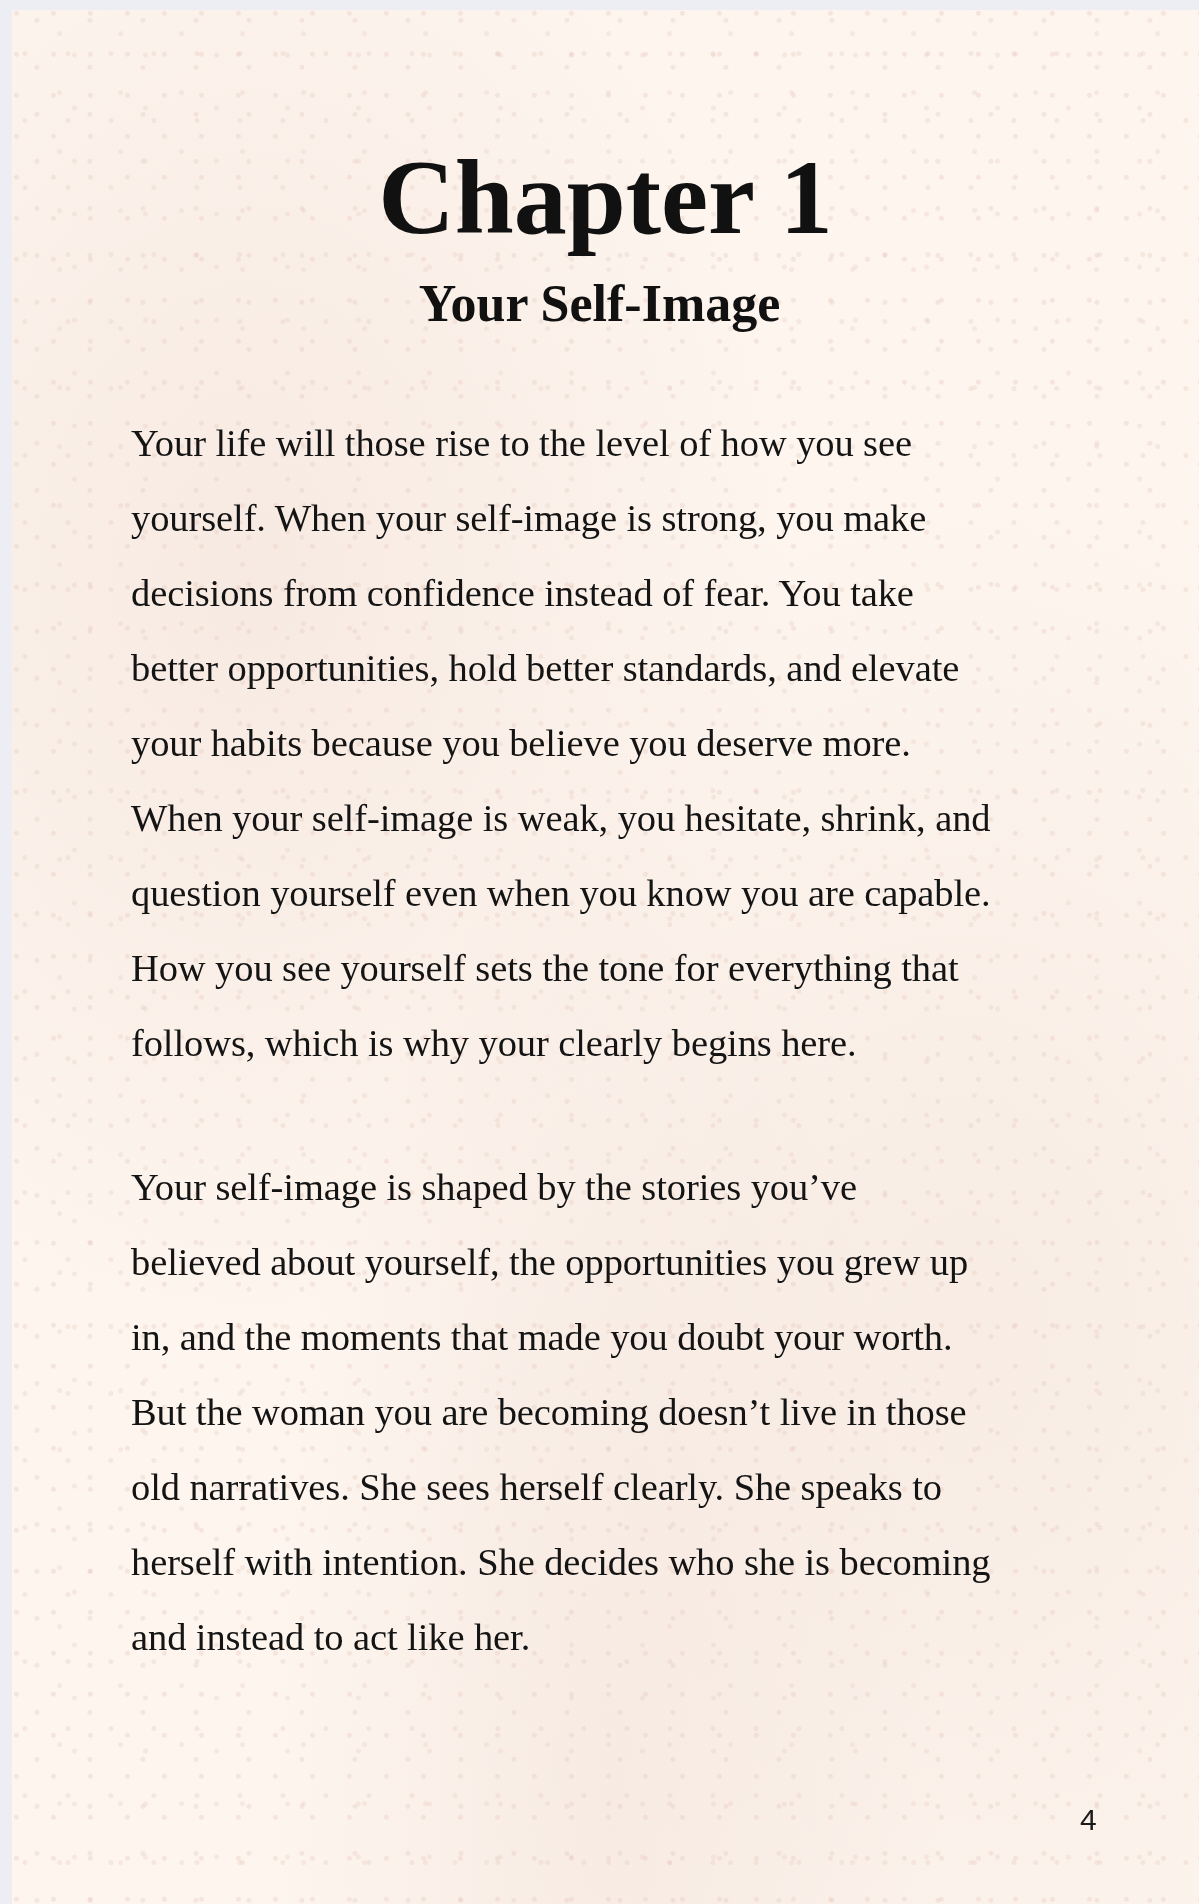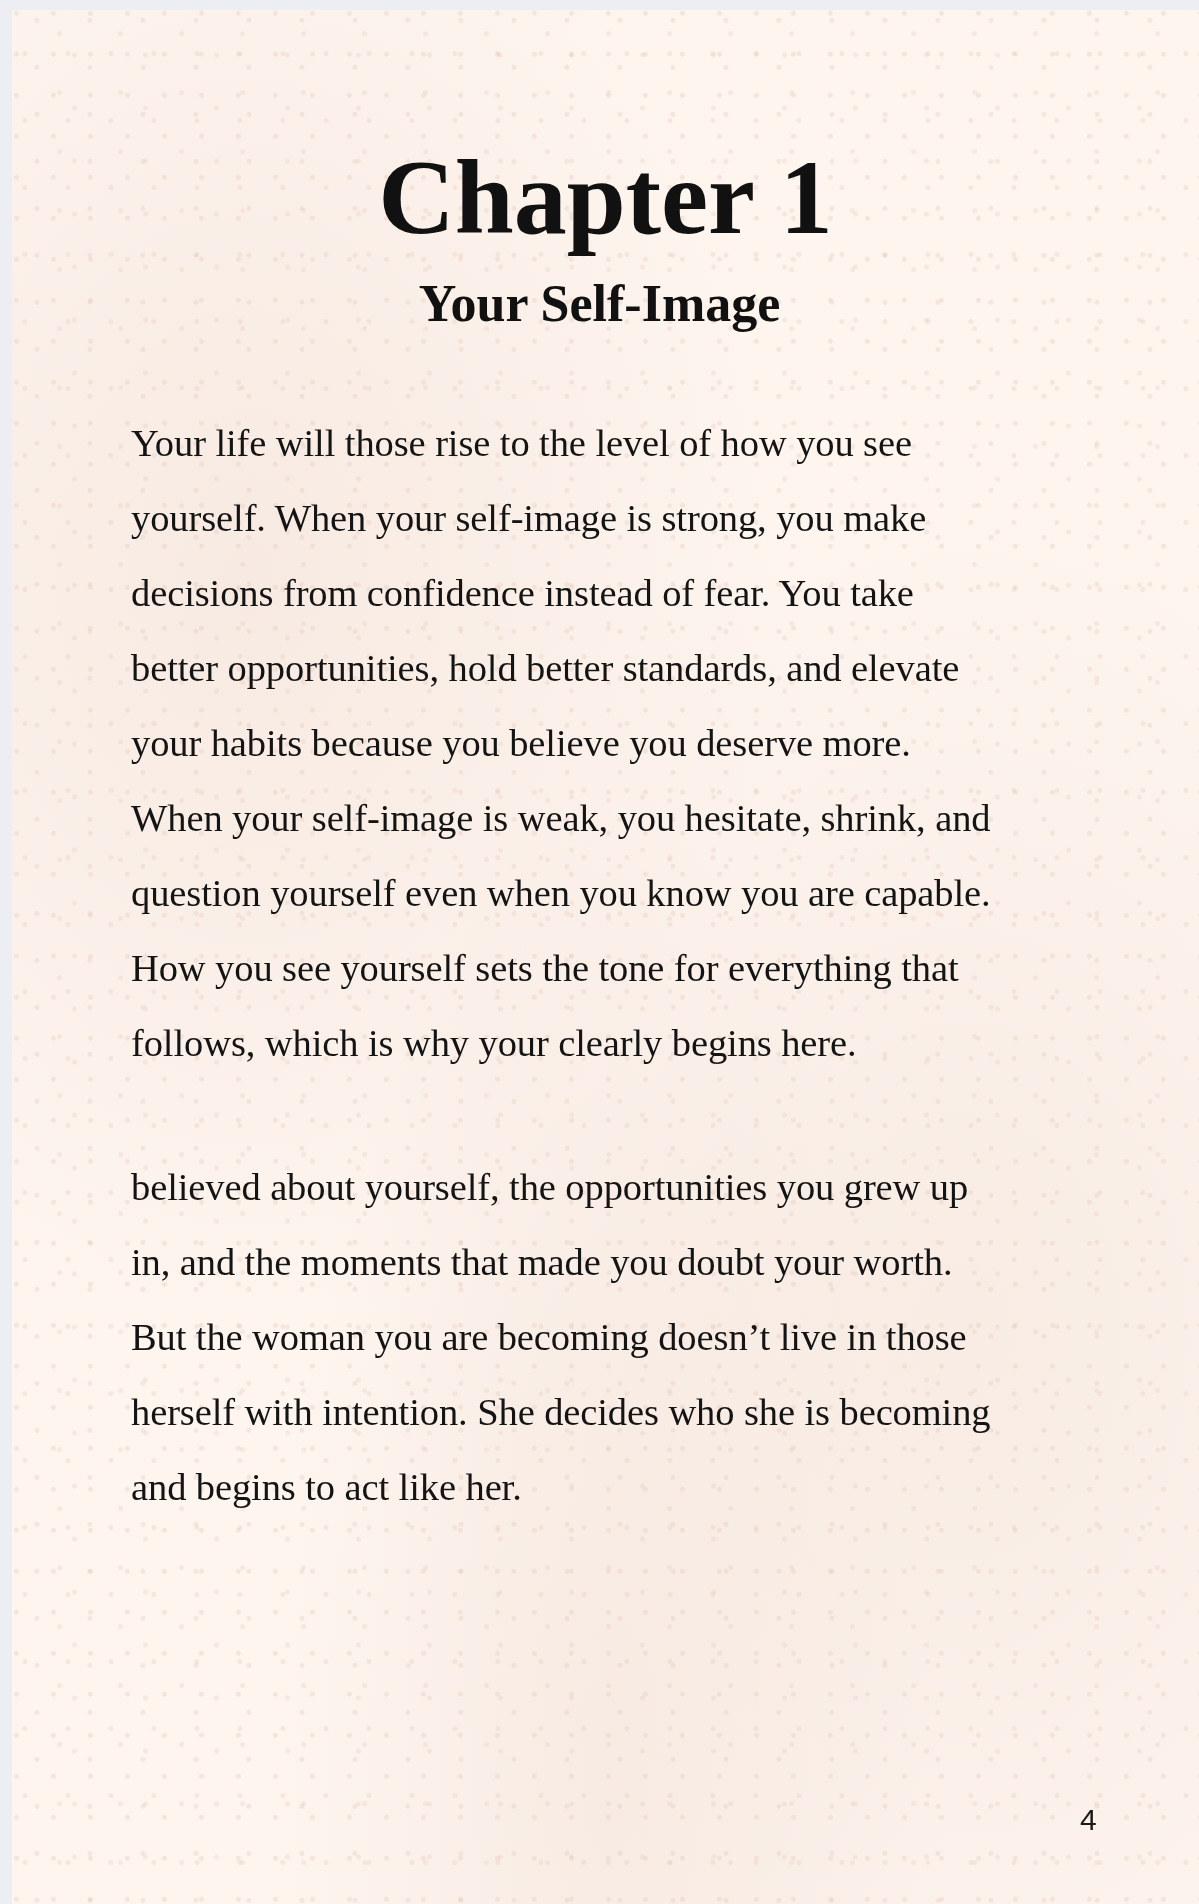--- a/index.html
+++ b/index.html
@@ -68,21 +68,23 @@
     <span class="line">decisions from confidence instead of fear. You take</span>
     <span class="line">better opportunities, hold better standards, and elevate</span>
     <span class="line">your habits because you believe you deserve more.</span>
     <span class="line">When your self-image is weak, you hesitate, shrink, and</span>
     <span class="line">question yourself even when you know you are capable.</span>
     <span class="line">How you see yourself sets the tone for everything that</span>
     <span class="line">follows, which is why your clearly begins here.</span>
   </p>
 
   <p class="body-text para-2">
+    <span class="line">Your self-image is shaped by the stories you’ve</span>
     <span class="line">believed about yourself, the opportunities you grew up</span>
     <span class="line">in, and the moments that made you doubt your worth.</span>
     <span class="line">But the woman you are becoming doesn’t live in those</span>
+    <span class="line">old narratives. She sees herself clearly. She speaks to</span>
     <span class="line">herself with intention. She decides who she is becoming</span>
-    <span class="line">and begins to act like her.</span>
+    <span class="line">and instead to act like her.</span>
   </p>
 
   <div class="page-number">4</div>
 </div>
 
 </body></html>

